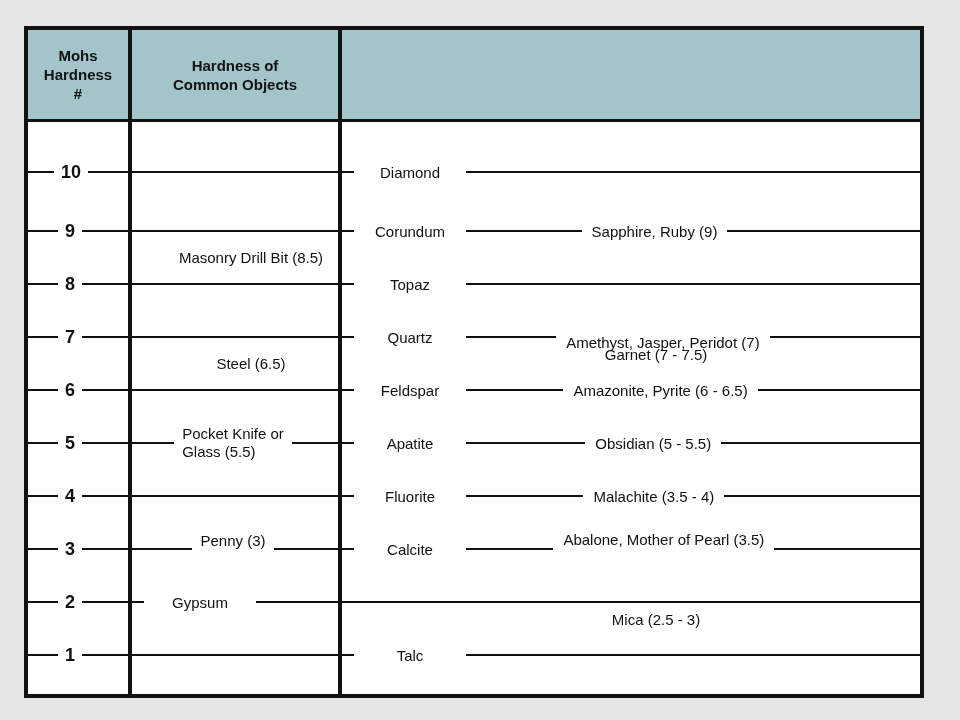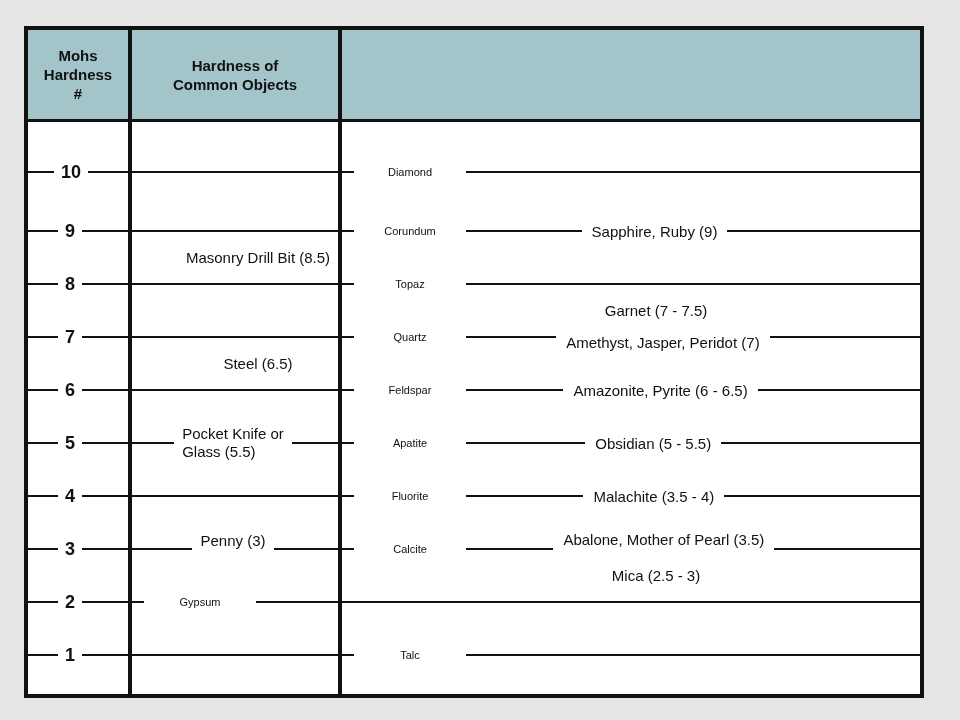--- a/index.html
+++ b/index.html
@@ -70,31 +70,31 @@
   .seg.nl { flex: 0.65; }
   .seg.stub { flex: none; width: 16px; }
   .seg.a1 { flex: 3; }
   .seg.a2 { flex: 5; }
   .num { font-weight: bold; font-size: 18px; padding: 0 7px; flex: none; }
   .obj-text {
     flex: none; padding: 0 8px;
     font-size: 15px; line-height: 18px;
     white-space: pre-line;
   }
-  .min-label { flex: none; width: 112px; text-align: center; font-size: 11px; }
+  .min-label { flex: none; width: 112px; text-align: center; font-size: 15px; }
   .annot { flex: none; font-size: 15px; padding: 0 10px; white-space: nowrap; }
   
   .float-label {
     position: absolute;
     height: 18px; line-height: 18px;
     font-size: 15px; text-align: center;
     z-index: 2;
   }
-  .float-objects  { left: 144px; width: 228px; }
-  .float-minerals { left: 367px; width: 578px; }
+  .float-objects  { left: 137px; width: 228px; }
+  .float-minerals { left: 367px; width: 578px; margin-top: 44px; }
 </style>
 </head>
 <body>
 
 <div class="canvas">
   <div class="tbl-border"></div>
   <div class="header-bg" style="background: rgb(163, 196, 201);"></div>
 
   <div class="hdr hdr1">Mohs
 Hardness

